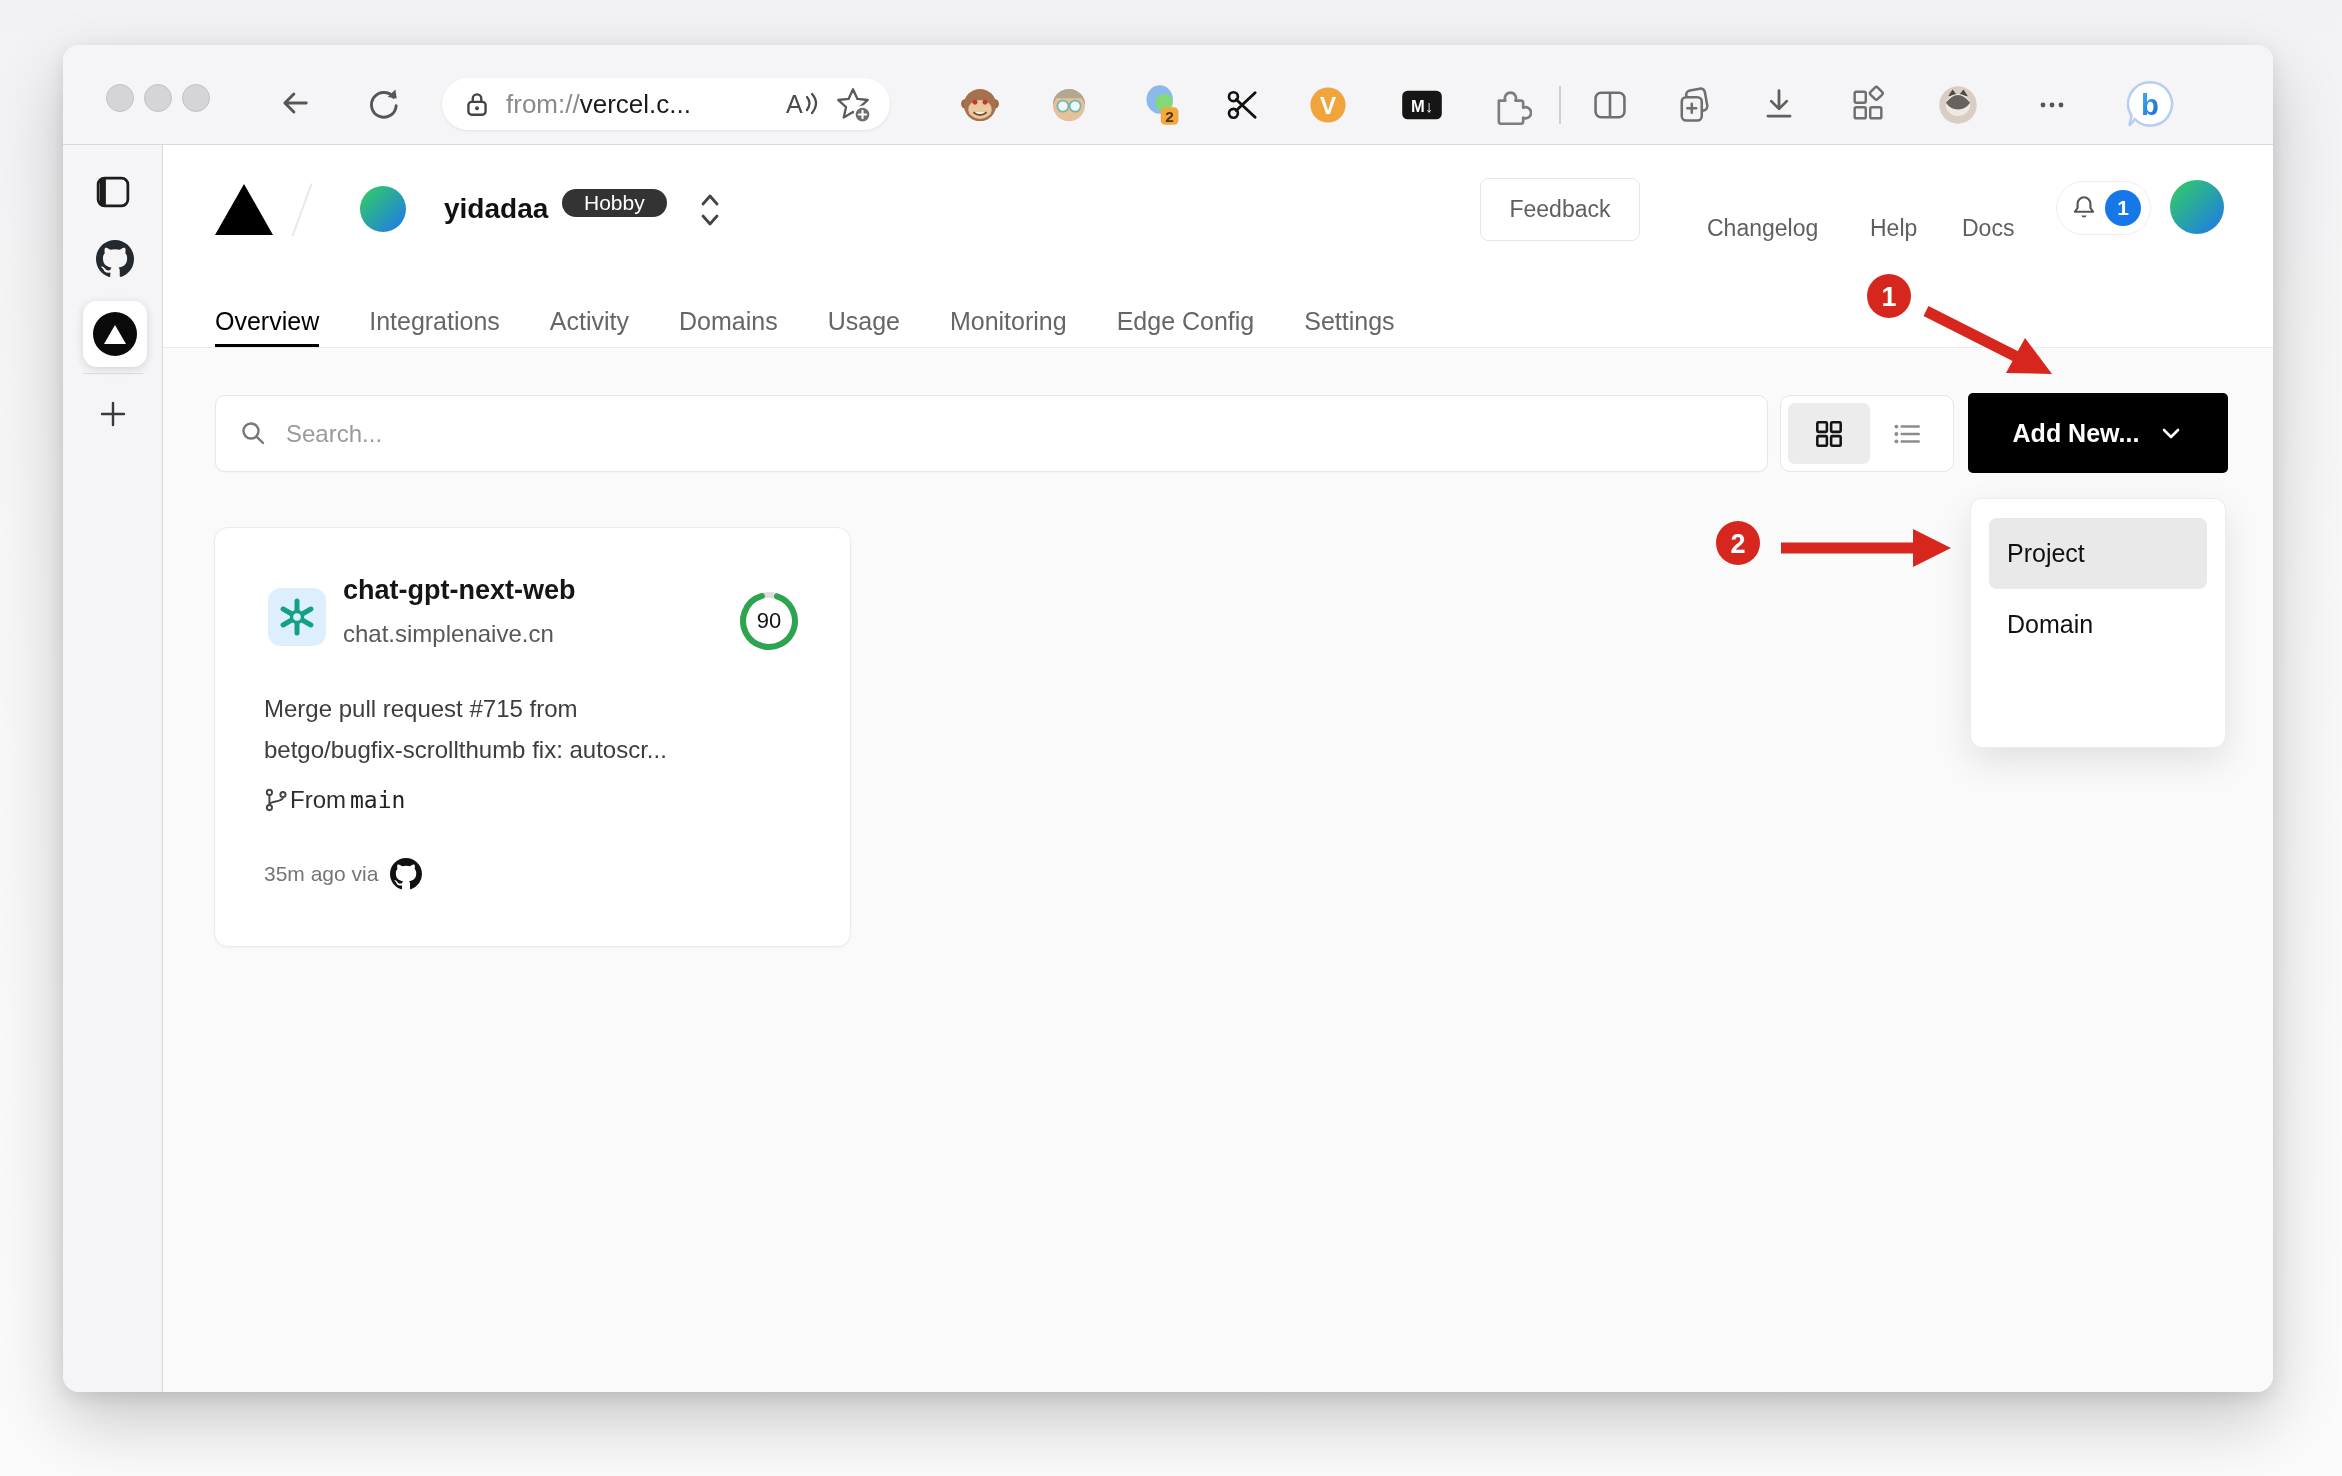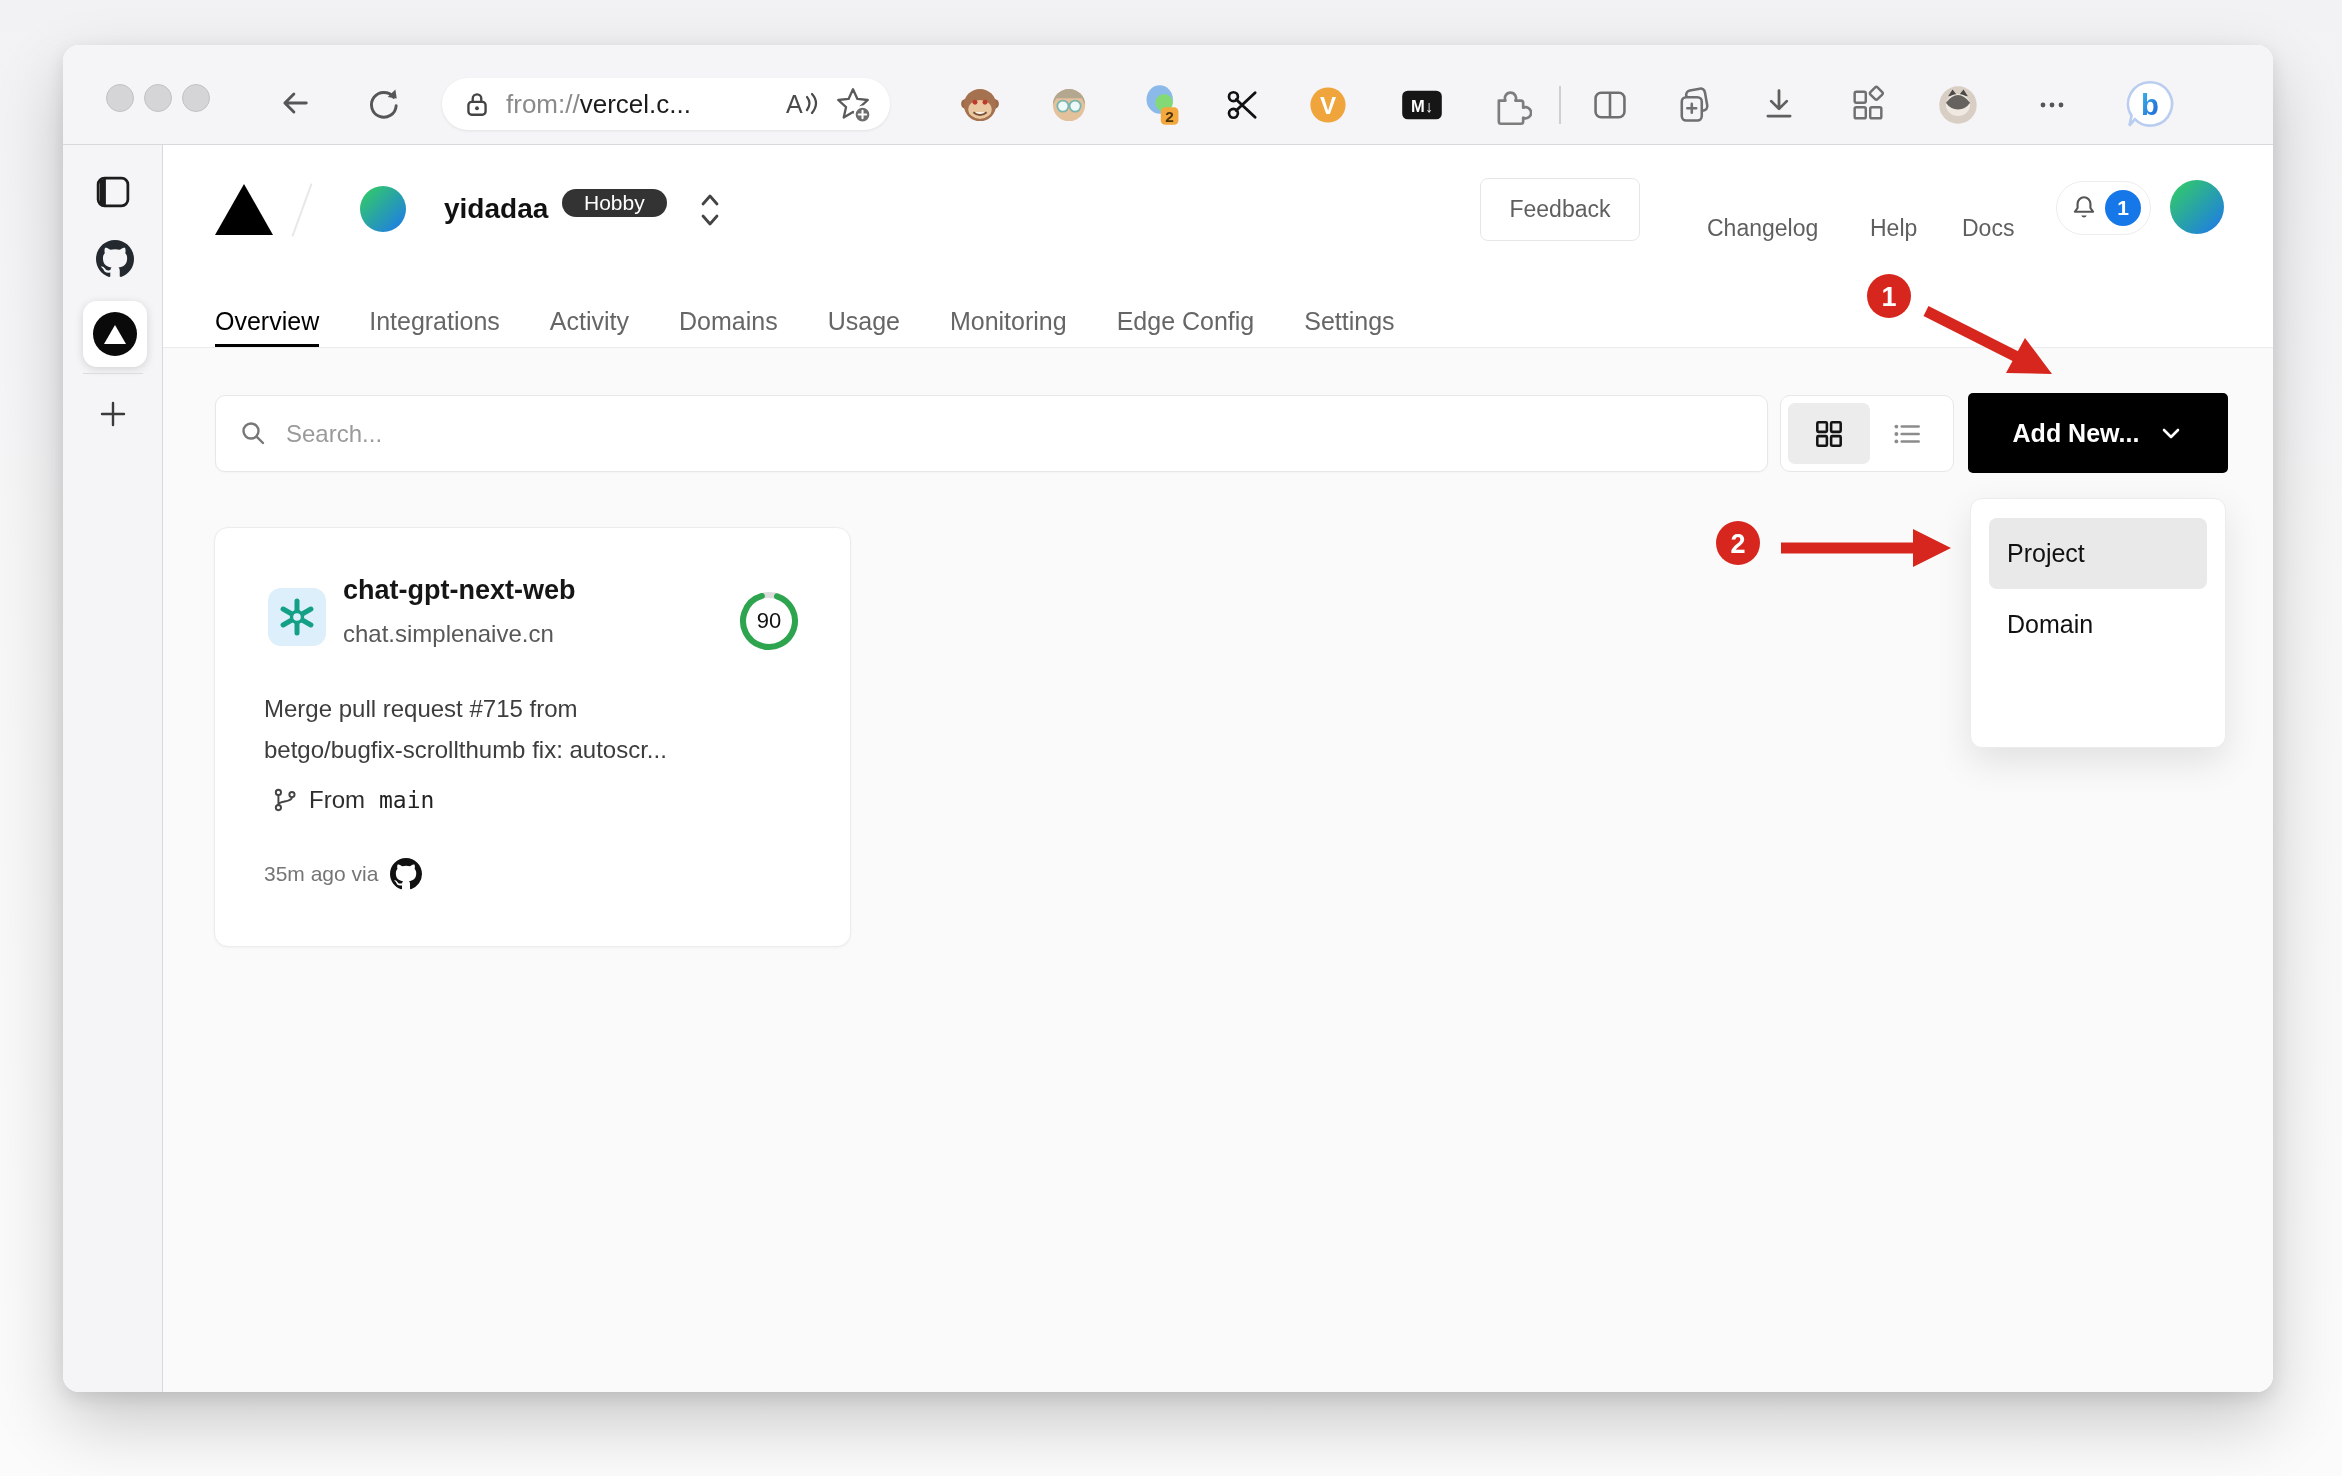--- a/index.html
+++ b/index.html
@@ -85,21 +85,21 @@
   .project-card { position:absolute; left:51px; top:382px; width:637px; height:420px; background:#fff;
     border:1px solid #ececec; border-radius:14px; box-shadow:0 1px 3px rgba(0,0,0,.04); }
   .card-logo { position:absolute; left:53px; top:60px; width:58px; height:58px; border-radius:13px; background:#dceffb;
     display:flex; align-items:center; justify-content:center; }
   .card-title { position:absolute; left:128px; top:47px; font-size:27px; font-weight:700; color:#151515; }
   .card-domain { position:absolute; left:128px; top:92px; font-size:24px; color:#585858; }
   .score-ring { position:absolute; left:521px; top:60px; width:66px; height:66px; }
   .score-num { position:absolute; left:521px; top:60px; width:66px; height:66px; display:flex; align-items:center; justify-content:center;
     font-size:22px; color:#111; }
   .commit { position:absolute; left:49px; top:160px; font-size:24px; color:#3d3d3d; line-height:41px; }
-  .branch-row { position:absolute; left:58px; top:258px; display:flex; align-items:center; gap:10px; font-size:24px; color:#2e2e2e; }
+  .branch-row { position:absolute; left:49px; top:258px; display:flex; align-items:center; font-size:24px; color:#2e2e2e; }
   .branch-name { font-family:"DejaVu Sans Mono", monospace; font-size:23px; color:#222; margin-left:4px; }
   .card-meta { position:absolute; left:49px; top:330px; display:flex; align-items:center; gap:12px; font-size:21px; color:#757575; }
   
   .annotations { position:absolute; inset:0; z-index:50; pointer-events:none; }
 </style>
 </head>
 <body>
 
 <div class="window">
 

